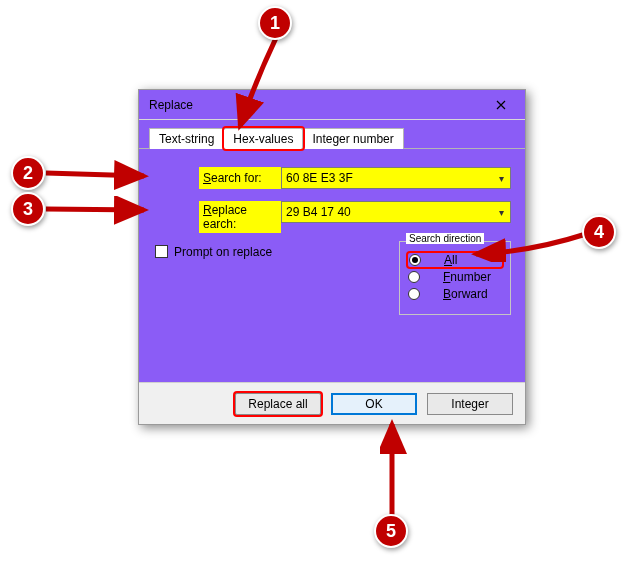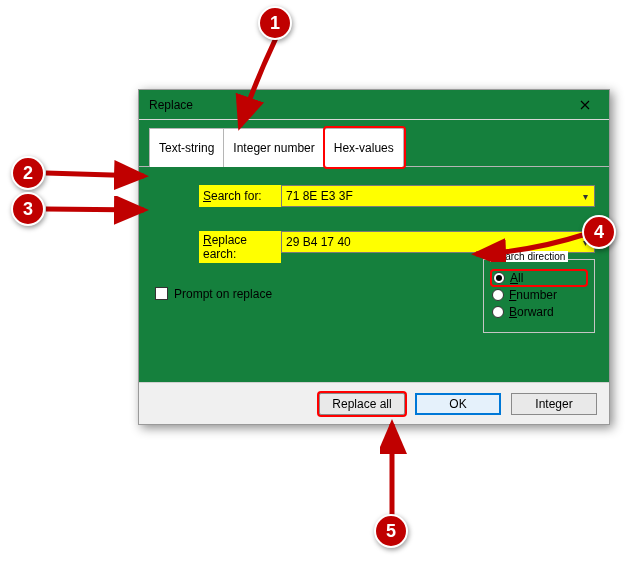--- a/index.html
+++ b/index.html
@@ -10,23 +10,23 @@
     font-family: "Segoe UI", Tahoma, sans-serif;
     font-size: 12px;
     background: #fff;
     position: relative;
     overflow: hidden;
   }
   .dialog {
     position: absolute;
     left: 138px;
     top: 89px;
-    width: 472px;
+    width: 388px;
     height: 336px;
-    background: #15803d;
+    background: #8b5cf6;
     border: 1px solid #9a9a9a;
     box-shadow: 3px 3px 10px rgba(0,0,0,0.45);
   }
   .titlebar {
     height: 30px;
     display: flex;
     align-items: center;
     padding: 0 4px 0 10px;
     border-bottom: 1px solid #d8d8d8;
   }
@@ -35,21 +35,21 @@
     width: 40px; height: 28px;
     display: flex; align-items: center; justify-content: center;
     font-size: 13px; color: #222;
   }
   .tabrow {
     display: flex;
     padding: 8px 10px 0 10px;
     border-bottom: 1px solid #b5b5b5;
   }
   .tab {
-    padding: 12px 9px;
+    padding: 3px 9px;
     border: 1px solid #b5b5b5;
     border-bottom: none;
     background: #fff;
     margin-right: 0;
     margin-bottom: -1px;
     position: relative;
     font-size: 12px;
   }
   .tab + .tab { border-left: none; }
   .tab.active { background: #fff; z-index: 2; }
@@ -57,21 +57,21 @@
     box-shadow: 0 0 0 2px #ff0000;
     border-radius: 2px;
   }
   .body {
     padding: 18px 14px 10px 14px;
     position: relative;
   }
   .form-row {
     display: flex;
     align-items: stretch;
-    margin-bottom: 24px;
+    margin-bottom: 12px;
     padding-left: 46px;
   }
   .form-label {
     width: 82px;
     display: flex;
     align-items: center;
     font-size: 12px;
     padding: 2px 4px;
   }
   .form-label u { text-decoration: underline; }
@@ -106,21 +106,21 @@
     border: 1px solid #c5c5c5;
   }
   .groupbox .legend {
     position: absolute;
     top: -9px; left: 6px;
     background: #fff;
     padding: 0 3px;
     font-size: 10px;
   }
   .radio-row {
-    display: flex; align-items: center; gap: 5px;
+    display: flex; align-items: center; gap: 23px;
     margin: 3px 0;
     font-size: 12px;
   }
   .radio {
     width: 12px; height: 12px; border: 1px solid #333; border-radius: 50%;
     display: flex; align-items: center; justify-content: center; background:#fff;
   }
   .radio.checked::after {
     content:""; width:6px; height:6px; background:#000; border-radius:50%;
   }
@@ -182,32 +182,32 @@
     <span class="title">Replace</span>
     <div class="close-btn">
       <svg width="10" height="10" viewBox="0 0 10 10">
           <path d="M1 1 L9 9 M9 1 L1 9" stroke="#000" stroke-width="1.2"></path>
         </svg>
     </div>
   </div>
 
   <div class="tabrow">
     <div class="tab"><span>Text-string</span></div>
+    <div class="tab active hl"><span>Hex-values</span></div>
     <div class="tab"><span>Integer number</span></div>
-    <div class="tab active hl"><span>Hex-values</span></div>
   </div>
 
   <div class="body">
 
     <div class="form-row">
       <div class="form-label hl-yellow">
         <span><u>S</u><span>earch for:</span></span>
       </div>
       <div class="combo">
-        <span class="value">71 8E E3 3F</span>
+        <span class="value">60 8E E3 3F</span>
         <span class="chev">▾</span>
       </div>
     </div>
 
     <div class="form-row">
       <div class="form-label hl-yellow">
         <span><u>R</u><span>eplace earch:</span></span>
       </div>
       <div class="combo">
         <span class="value">29 B4 17 40</span>

